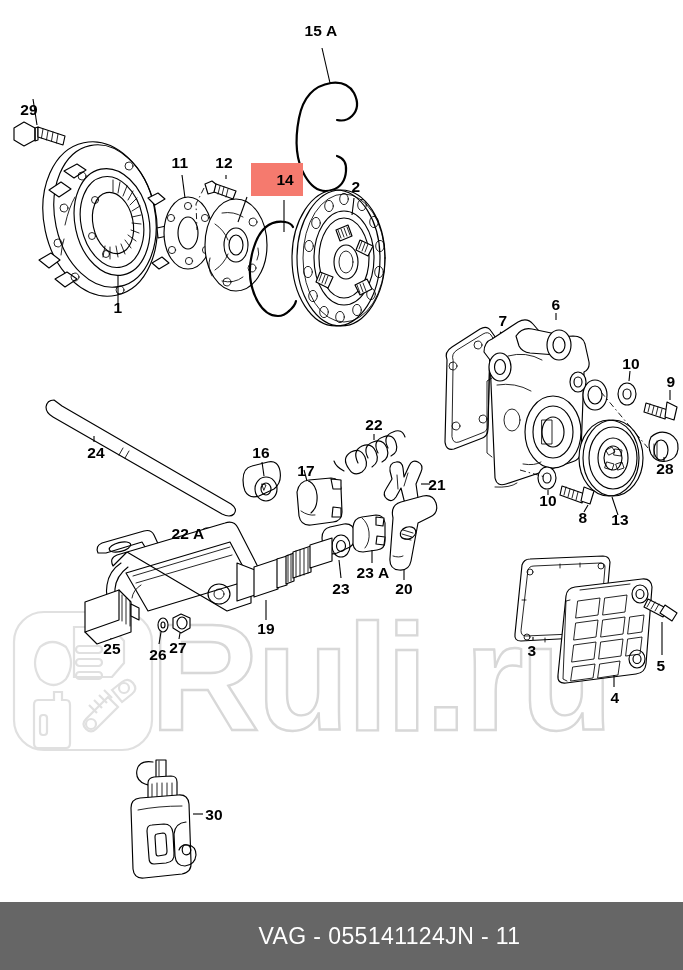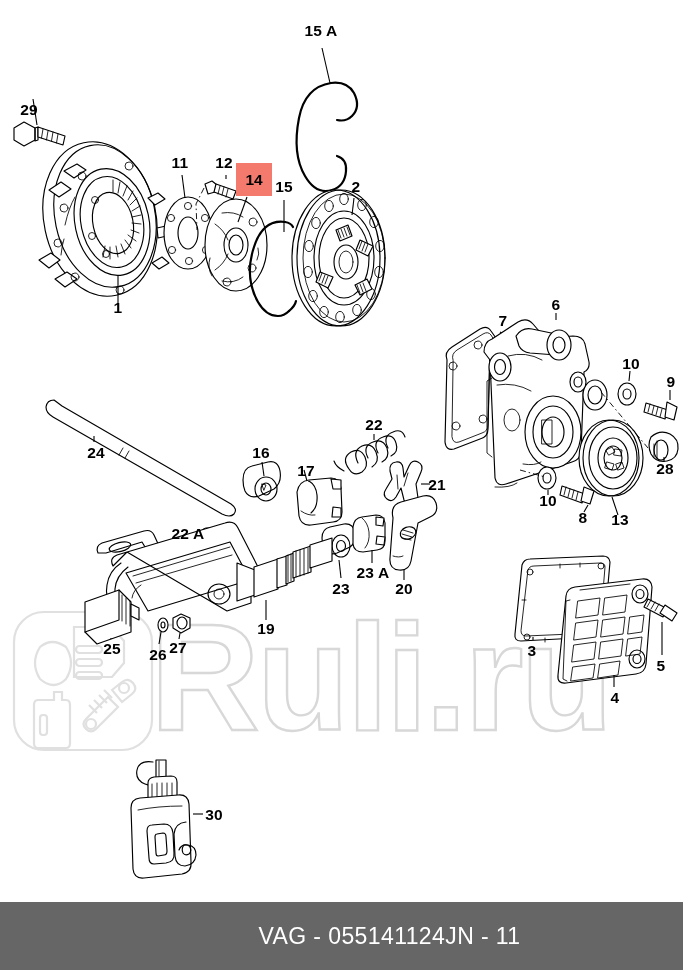--- a/index.html
+++ b/index.html
@@ -535,21 +535,21 @@
         <text class="lbl" x="158" y="660" text-anchor="middle">26</text>
         <text class="lbl" x="178" y="653" text-anchor="middle">27</text>
         <text class="lbl" x="532" y="656" text-anchor="middle">3</text>
         <text class="lbl" x="615" y="703" text-anchor="middle">4</text>
         <text class="lbl" x="661" y="671" text-anchor="middle">5</text>
         <text class="lbl" x="214" y="820" text-anchor="middle">30</text>
       </g>
 
     </svg>
 
-    <div id="highlight-14" style="left:236px; top:163px; width:36px; height:33px;">
+    <div id="highlight-14" style="left:251px; top:163px; width:36px; height:33px;padding-left:16px;">
       <svg viewBox="0 0 36 33" width="36" height="33" style="display:block">
         <text x="18" y="22" text-anchor="middle" style="font-family:'Liberation Sans',sans-serif;font-size:15.5px;font-weight:700;fill:#000">14</text>
       </svg>
     </div>
 
   </div>
 
   <div id="footer">
     <span class="ft">VAG - 055141124J</span>
     <span class="ft">N - 11</span>

